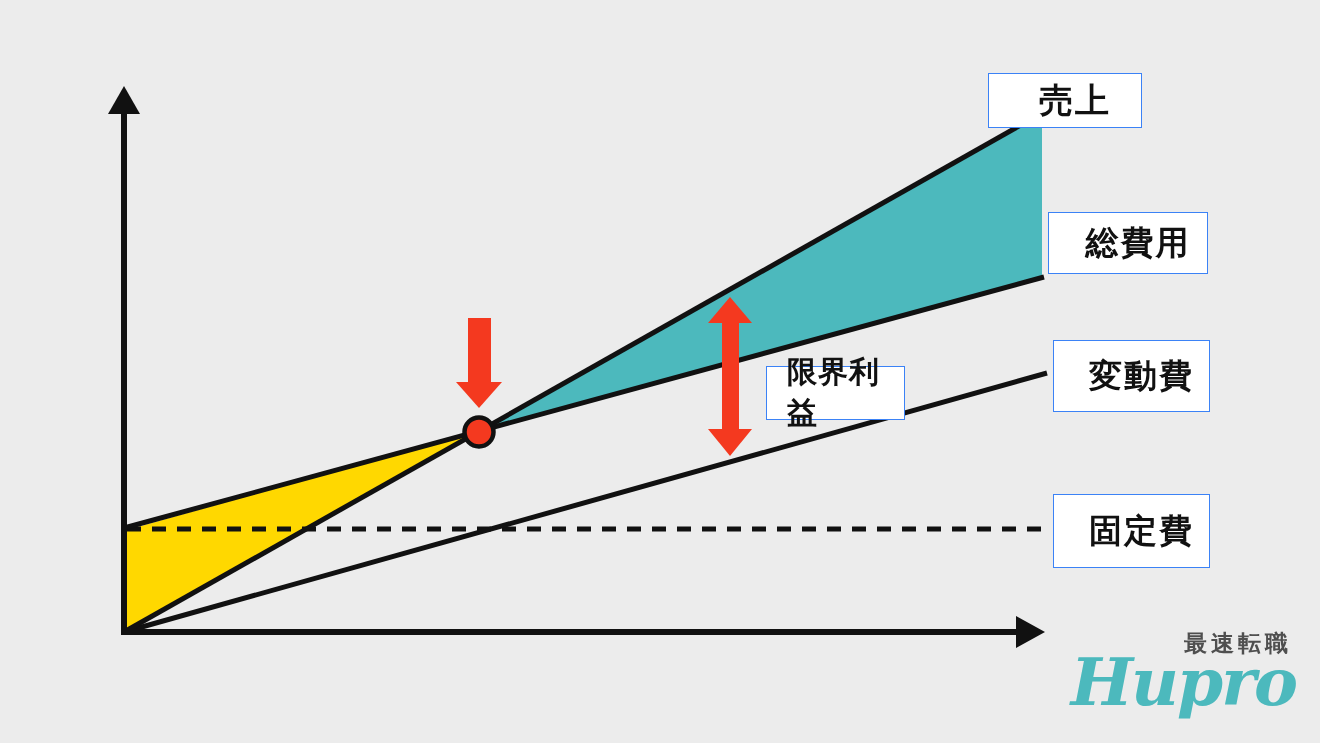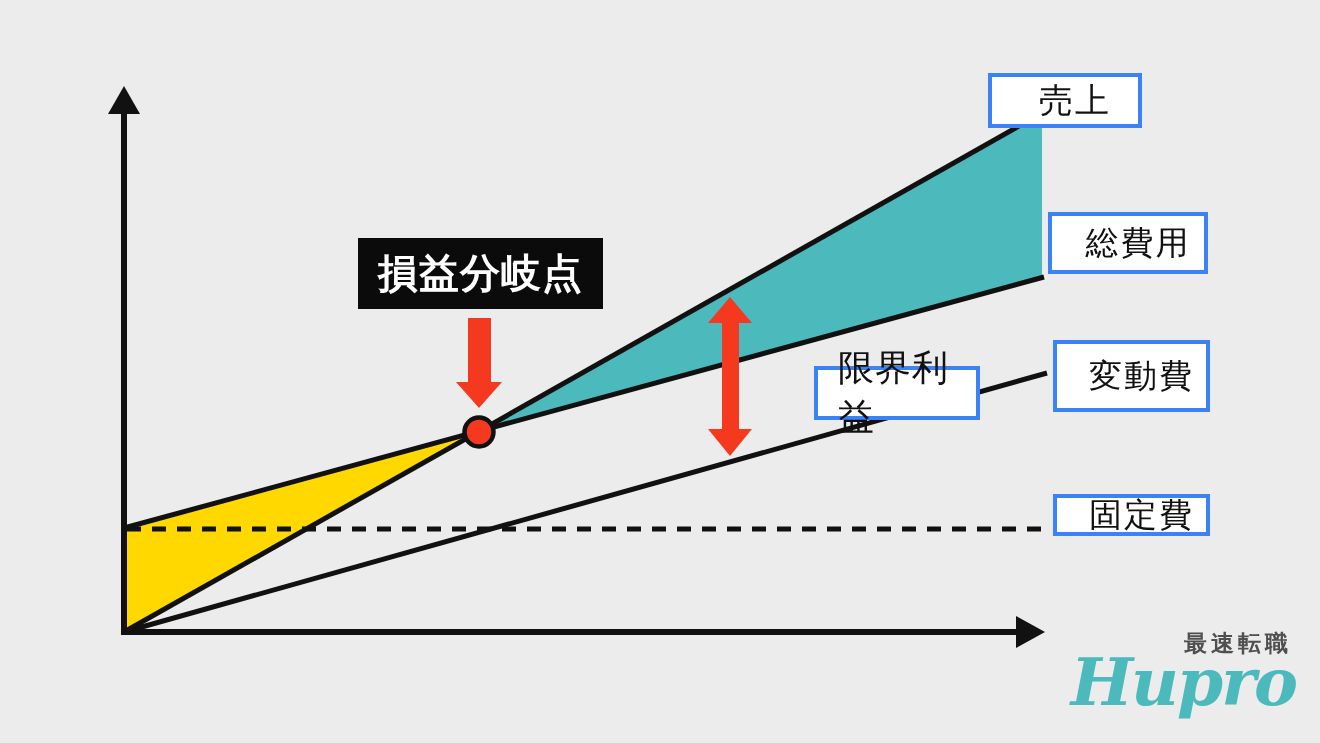--- a/index.html
+++ b/index.html
@@ -17,34 +17,34 @@
   .chart-svg {
     position: absolute;
     inset: 0;
     width: 1320px;
     height: 743px;
   }
   .tag {
     position: absolute;
     box-sizing: border-box;
     background: #ffffff;
-    border: 4px solid #3b82f6;
+    border: 1px solid #3b82f6;
     display: flex;
     align-items: center;
     justify-content: center;
-    font-weight: normal;
+    font-weight: bold;
     color: #111111;
     letter-spacing: 2px;
     padding-left: 20px;
   }
   .tag-sales            { left: 988px;  top: 73px;  width: 154px; height: 55px; font-size: 34px; }
   .tag-total-cost       { left: 1048px; top: 212px; width: 160px; height: 62px; font-size: 33px; }
   .tag-variable-cost    { left: 1053px; top: 340px; width: 157px; height: 72px; font-size: 33px; }
-  .tag-fixed-cost       { left: 1053px; top: 494px; width: 157px; height: 42px; font-size: 33px; }
-  .tag-marginal-profit  { left: 766px;  top: 366px; width: 166px; height: 54px; font-size: 36px; letter-spacing: 1px; margin-left: 48px; }
+  .tag-fixed-cost       { left: 1053px; top: 494px; width: 157px; height: 74px; font-size: 33px; }
+  .tag-marginal-profit  { left: 766px;  top: 366px; width: 139px; height: 54px; font-size: 30px; letter-spacing: 1px; }
   .tag-break-even {
     position: absolute;
     left: 358px; top: 238px; width: 245px; height: 71px;
     box-sizing: border-box;
     background: #0b0b0b;
     color: #ffffff;
     display: flex;
     align-items: center;
     justify-content: center;
     font-weight: bold;
@@ -110,21 +110,20 @@
     </g>
 
     <g fill="#f4391f">
       <rect x="468" y="318" width="23" height="66"></rect>
       <polygon points="456,382 502,382 479,408"></polygon>
     </g>
 
     <circle cx="479" cy="432" r="14.5" stroke-width="4.5" stroke="#111111" fill="#f4391f"></circle>
   </svg>
 
-  <div class="tag-break-even">損益分岐点</div>
 
   <div class="tag tag-sales">売上</div>
 
   <div class="tag tag-total-cost">総費用</div>
 
   <div class="tag tag-variable-cost">変動費</div>
 
   <div class="tag tag-fixed-cost">固定費</div>
 
   <div class="tag tag-marginal-profit">限界利益</div>

